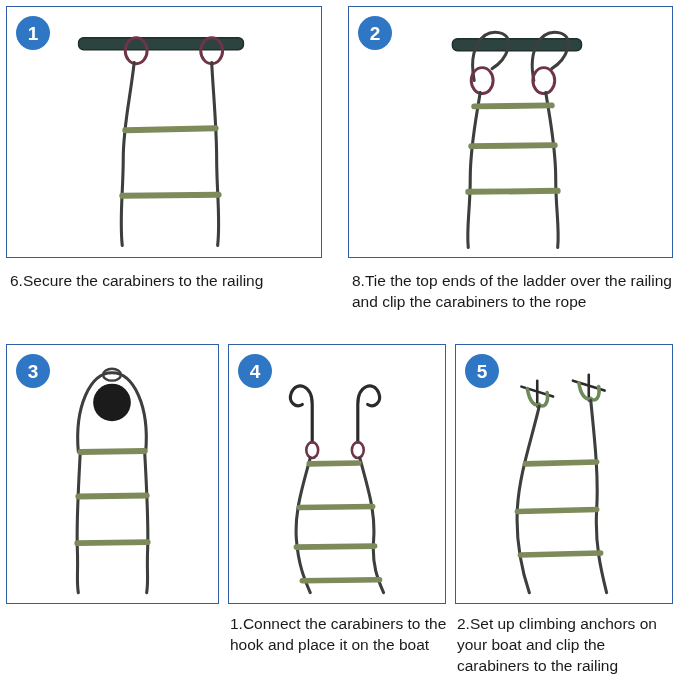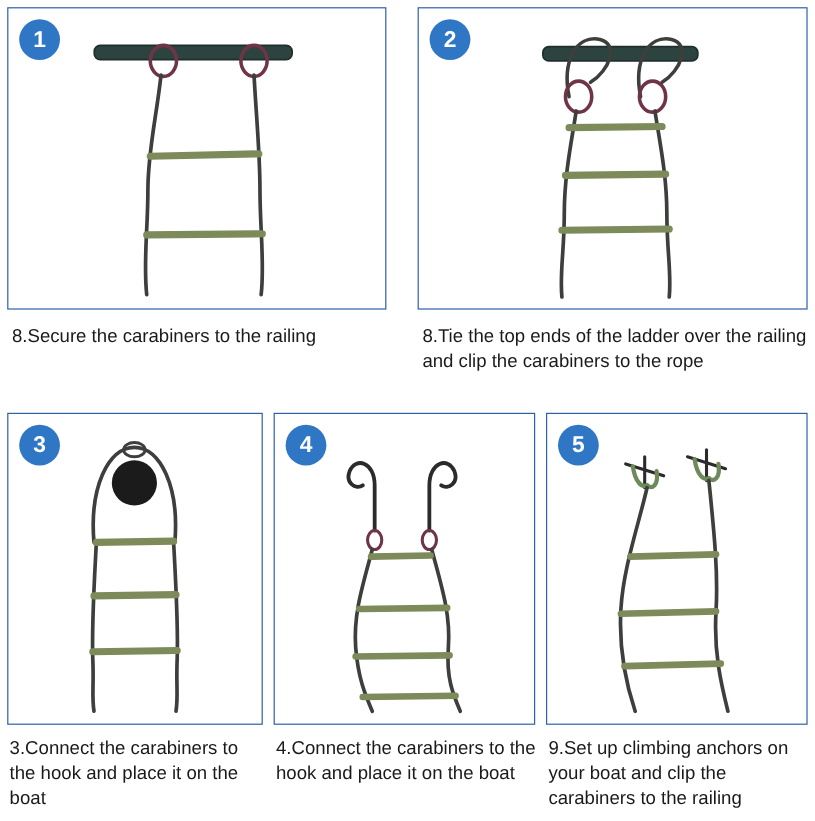--- a/index.html
+++ b/index.html
@@ -84,21 +84,21 @@
       <ellipse cx="206" cy="44" rx="11" ry="13" fill="none" stroke="#6f3445" stroke-width="3"></ellipse>
 
       <path d="M128 56 C 124 92, 117 120, 117 152 C 117 186, 113 212, 116 240" fill="none" stroke="#3c3f3c" stroke-width="3.1" stroke-linecap="round"></path>
       <path d="M206 56 C 208 92, 211 122, 211 152 C 211 186, 215 214, 212 240" fill="none" stroke="#3c3f3c" stroke-width="3.1" stroke-linecap="round"></path>
 
       <path d="M119 124 L 210 122" fill="none" stroke="#7d8a5a" stroke-width="6" stroke-linecap="round"></path>
       <path d="M116 190 L 213 189" fill="none" stroke="#7d8a5a" stroke-width="6" stroke-linecap="round"></path>
     </svg>
     <div class="badge">1</div>
   </div>
-  <div class="caption" id="cap-1">8.Secure the carabiners to the railing</div>
+  <div class="caption" id="cap-1">6.Secure the carabiners to the railing</div>
 
   <div class="panel" id="panel-2">
     <svg class="art" viewBox="0 0 325 252">
 
       <rect x="104" y="32" width="130" height="12" rx="5" fill="#2c4340" stroke="#1e2f2d" stroke-width="1.4"></rect>
 
       <path d="M126 74 C 120 44, 132 22, 152 26 C 168 30, 160 52, 144 62" fill="none" stroke="#3c3f3c" stroke-width="3" stroke-linecap="round"></path>
       <path d="M186 74 C 180 44, 192 22, 212 26 C 228 30, 220 52, 204 62" fill="none" stroke="#3c3f3c" stroke-width="3" stroke-linecap="round"></path>
 
       <ellipse cx="134" cy="74" rx="11" ry="13" fill="none" stroke="#6f3445" stroke-width="3"></ellipse>
@@ -126,42 +126,41 @@
 
       <path d="M74 108 C 72 146, 70 178, 71 206 C 72 228, 70 238, 72 250" fill="none" stroke="#3c3f3c" stroke-width="3.1" stroke-linecap="round"></path>
       <path d="M139 108 C 141 146, 143 178, 142 206 C 141 228, 143 238, 141 250" fill="none" stroke="#3c3f3c" stroke-width="3.1" stroke-linecap="round"></path>
 
       <path d="M74 108 L 139 107" fill="none" stroke="#7d8a5a" stroke-width="6" stroke-linecap="round"></path>
       <path d="M72 153 L 141 152" fill="none" stroke="#7d8a5a" stroke-width="6" stroke-linecap="round"></path>
       <path d="M71 200 L 142 199" fill="none" stroke="#7d8a5a" stroke-width="6" stroke-linecap="round"></path>
     </svg>
     <div class="badge">3</div>
   </div>
-  <div class="caption" id="cap-3">3.Connect the carabiners to the hook and place it on the boat</div>
 
   <div class="panel" id="panel-4">
     <svg class="art" viewBox="0 0 218 260">
 
       <path d="M84 98 L 84 60 C 84 40, 68 36, 63 48 C 59 58, 68 64, 74 60" fill="none" stroke="#2b2b2b" stroke-width="3.2" stroke-linecap="round"></path>
       <path d="M130 98 L 130 60 C 130 40, 146 36, 151 48 C 155 58, 146 64, 140 60" fill="none" stroke="#2b2b2b" stroke-width="3.2" stroke-linecap="round"></path>
 
       <ellipse cx="84" cy="106" rx="6" ry="8" fill="none" stroke="#6f3445" stroke-width="2.6"></ellipse>
       <ellipse cx="130" cy="106" rx="6" ry="8" fill="none" stroke="#6f3445" stroke-width="2.6"></ellipse>
 
       <path d="M82 114 C 74 144, 66 168, 68 196 C 70 222, 76 236, 82 250" fill="none" stroke="#3c3f3c" stroke-width="3.1" stroke-linecap="round"></path>
       <path d="M132 114 C 140 144, 148 168, 146 196 C 144 222, 150 236, 156 250" fill="none" stroke="#3c3f3c" stroke-width="3.1" stroke-linecap="round"></path>
 
       <path d="M81 120 L 131 119" fill="none" stroke="#7d8a5a" stroke-width="5.6" stroke-linecap="round"></path>
       <path d="M71 164 L 145 163" fill="none" stroke="#7d8a5a" stroke-width="5.6" stroke-linecap="round"></path>
       <path d="M68 204 L 147 203" fill="none" stroke="#7d8a5a" stroke-width="5.6" stroke-linecap="round"></path>
       <path d="M74 238 L 152 237" fill="none" stroke="#7d8a5a" stroke-width="5.6" stroke-linecap="round"></path>
     </svg>
     <div class="badge">4</div>
   </div>
-  <div class="caption" id="cap-4">4.Connect the carabiners to the hook and place it on the boat</div>
+  <div class="caption" id="cap-4">1.Connect the carabiners to the hook and place it on the boat</div>
 
   <div class="panel" id="panel-5">
     <svg class="art" viewBox="0 0 218 260">
 
       <path d="M66 42 L 98 52" fill="none" stroke="#2b2b2b" stroke-width="2.6" stroke-linecap="round"></path>
       <path d="M82 36 L 82 62" fill="none" stroke="#2b2b2b" stroke-width="2.6" stroke-linecap="round"></path>
       <path d="M72 44 C 74 58, 80 62, 84 60" fill="none" stroke="#6f8a5a" stroke-width="3.6" stroke-linecap="round"></path>
       <path d="M92 48 C 94 60, 88 64, 84 60" fill="none" stroke="#6f8a5a" stroke-width="3.6" stroke-linecap="round"></path>
 
       <path d="M118 36 L 150 46" fill="none" stroke="#2b2b2b" stroke-width="2.6" stroke-linecap="round"></path>
@@ -171,15 +170,15 @@
 
       <path d="M84 62 C 76 96, 64 130, 62 164 C 60 198, 66 226, 74 250" fill="none" stroke="#3c3f3c" stroke-width="3.1" stroke-linecap="round"></path>
       <path d="M136 56 C 140 96, 144 132, 142 166 C 140 200, 146 226, 152 250" fill="none" stroke="#3c3f3c" stroke-width="3.1" stroke-linecap="round"></path>
 
       <path d="M70 120 L 142 118" fill="none" stroke="#7d8a5a" stroke-width="5.6" stroke-linecap="round"></path>
       <path d="M62 168 L 142 166" fill="none" stroke="#7d8a5a" stroke-width="5.6" stroke-linecap="round"></path>
       <path d="M65 212 L 146 210" fill="none" stroke="#7d8a5a" stroke-width="5.6" stroke-linecap="round"></path>
     </svg>
     <div class="badge">5</div>
   </div>
-  <div class="caption" id="cap-5">9.Set up climbing anchors on your boat and clip the carabiners to the railing</div>
+  <div class="caption" id="cap-5">2.Set up climbing anchors on your boat and clip the carabiners to the railing</div>
 
 </div>
 
 </body></html>

